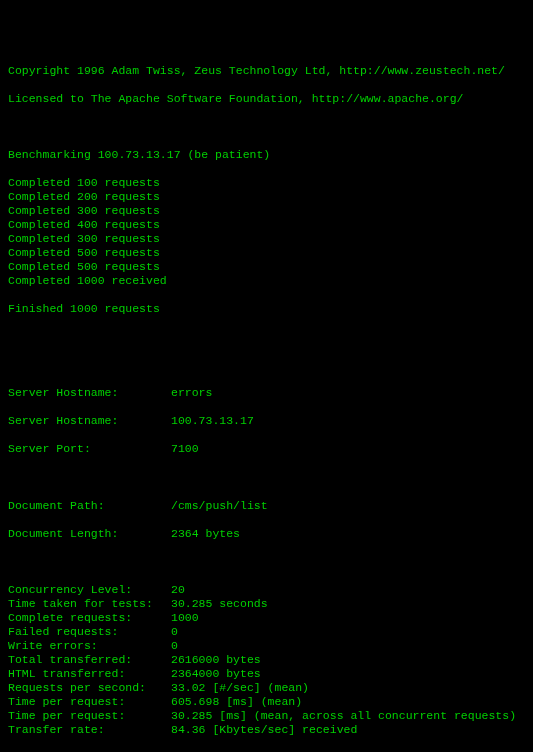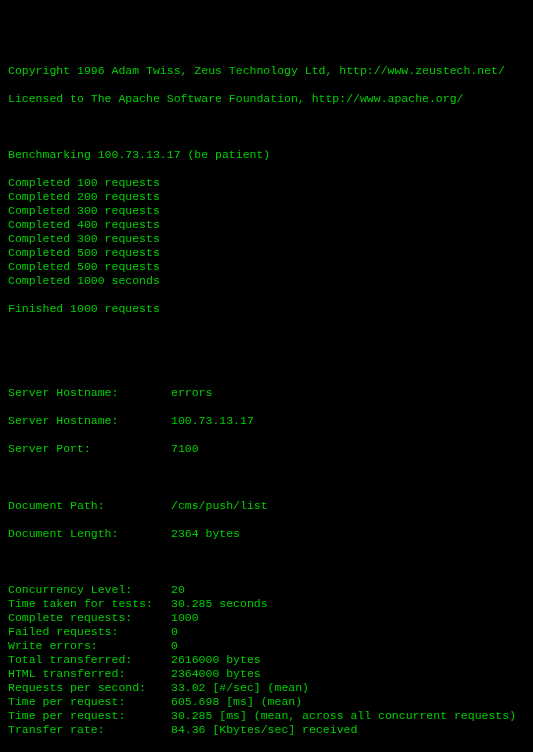--- a/index.html
+++ b/index.html
@@ -20,21 +20,21 @@
   </style>
 </head>
 <body>
 
 
 
 <div>Copyright 1996 Adam Twiss, Zeus Technology Ltd, http://www.zeustech.net/</div>
 <div>Licensed to The Apache Software Foundation, http://www.apache.org/</div>
 <div> </div>
 <div>Benchmarking 100.73.13.17 (be patient)</div>
-<div id="completed-block"><div>Completed 100 requests</div><div>Completed 200 requests</div><div>Completed 300 requests</div><div>Completed 400 requests</div><div>Completed 300 requests</div><div>Completed 500 requests</div><div>Completed 500 requests</div><div>Completed 1000 seconds</div></div>
+<div id="completed-block"><div>Completed 100 requests</div><div>Completed 200 requests</div><div>Completed 300 requests</div><div>Completed 400 requests</div><div>Completed 300 requests</div><div>Completed 500 requests</div><div>Completed 500 requests</div><div>Completed 1000 received</div></div>
 <div>Finished 1000 requests</div>
 <div> </div>
 <div> </div>
 <div class="kv"><span class="label">Server Hostname:</span><span>errors</span></div>
 <div class="kv"><span class="label">Server Hostname:</span><span>100.73.13.17</span></div>
 <div class="kv"><span class="label">Server Port:</span><span>7100</span></div>
 <div> </div>
 <div class="kv"><span class="label">Document Path:</span><span>/cms/push/list</span></div>
 <div class="kv"><span class="label">Document Length:</span><span>2364 bytes</span></div>
 <div> </div>

